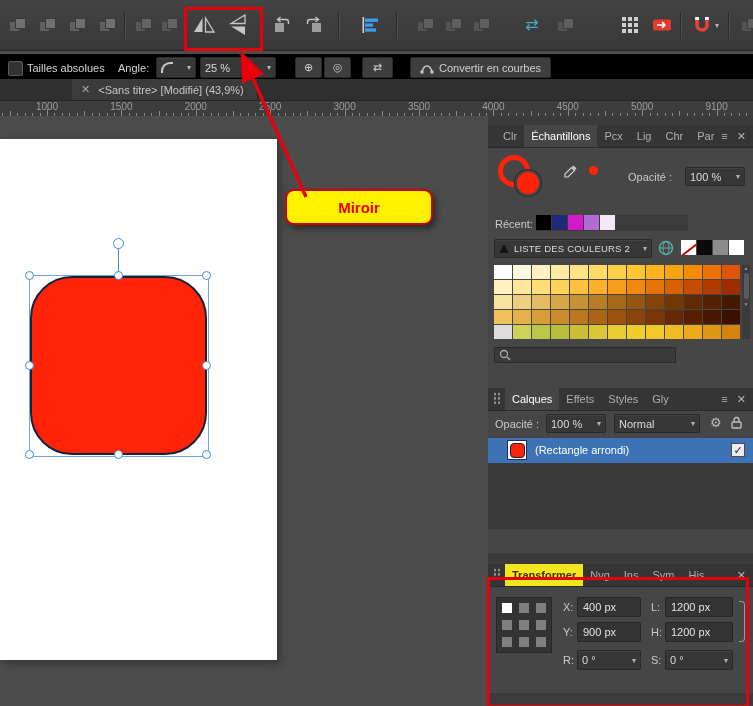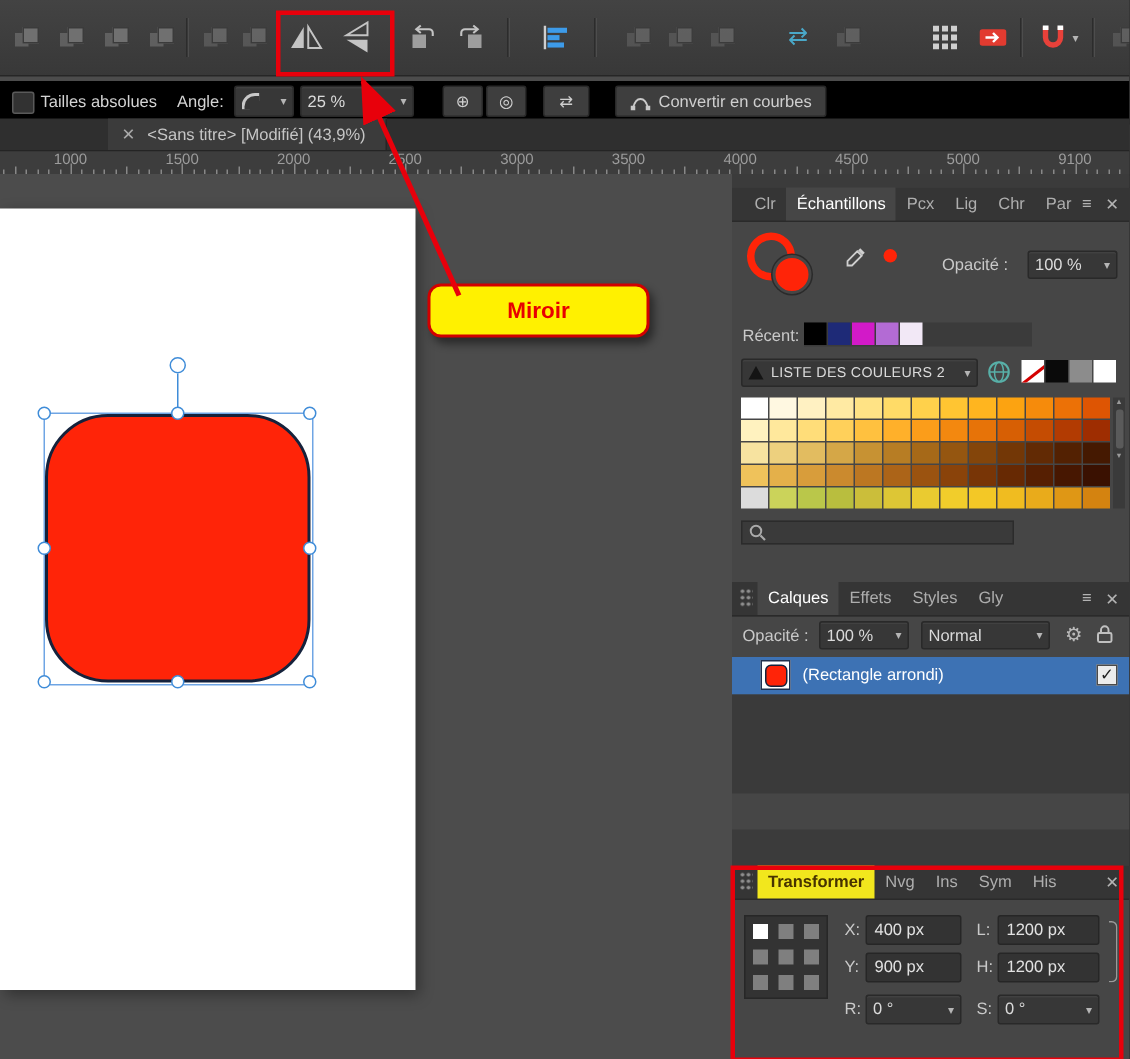--- a/index.html
+++ b/index.html
@@ -487,21 +487,21 @@
           <div class="layer-thumb">
               <div id="layer-thumb-fill" style="background: rgb(255, 36, 8);"></div>
             </div>
           <span class="layer-name">(Rectangle arrondi)</span>
           <span class="layer-check">✓</span>
         </div>
         <div class="list-bg"></div>
 
       </div>
 
-      <div class="panel" style="top:461px;height:129px">
+      <div class="panel" style="top:448px;height:129px">
         <div class="panel-tabs">
           <span class="grip"></span>
           <span class="ptab hl">Transformer</span>
           <span class="ptab">Nvg</span>
           <span class="ptab">Ins</span>
           <span class="ptab">Sym</span>
           <span class="ptab">His</span>
           <span class="ptab-right">
             <span>✕</span>
           </span>

